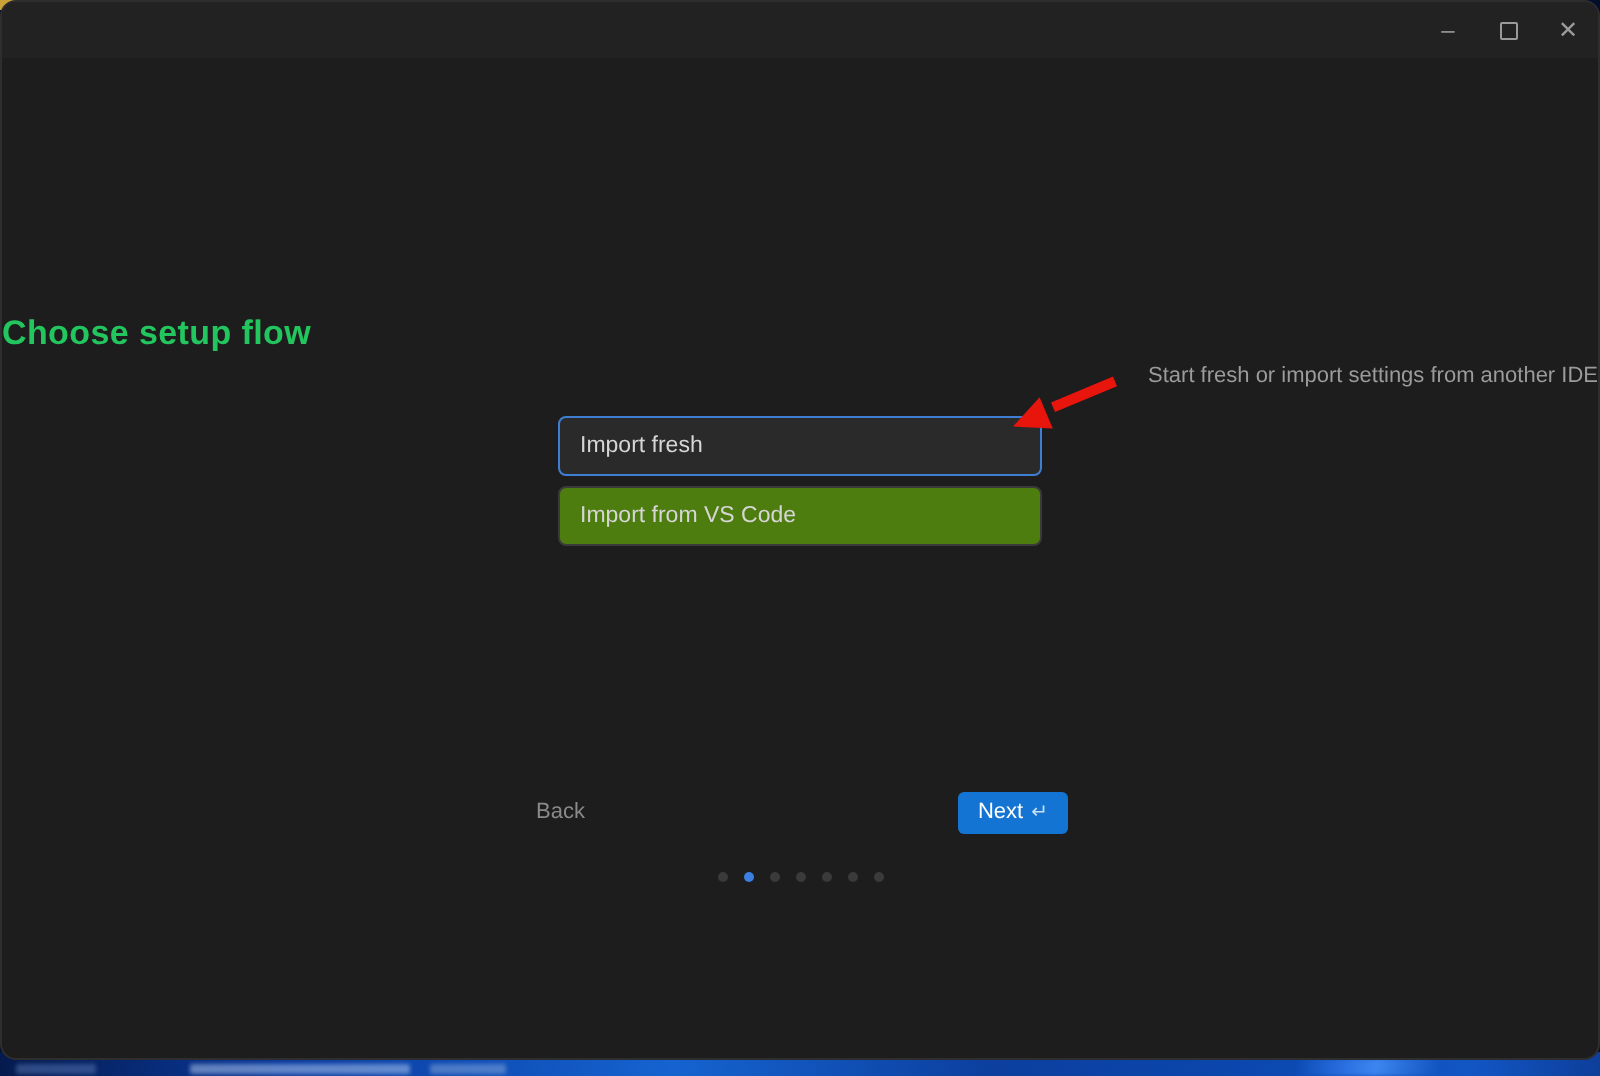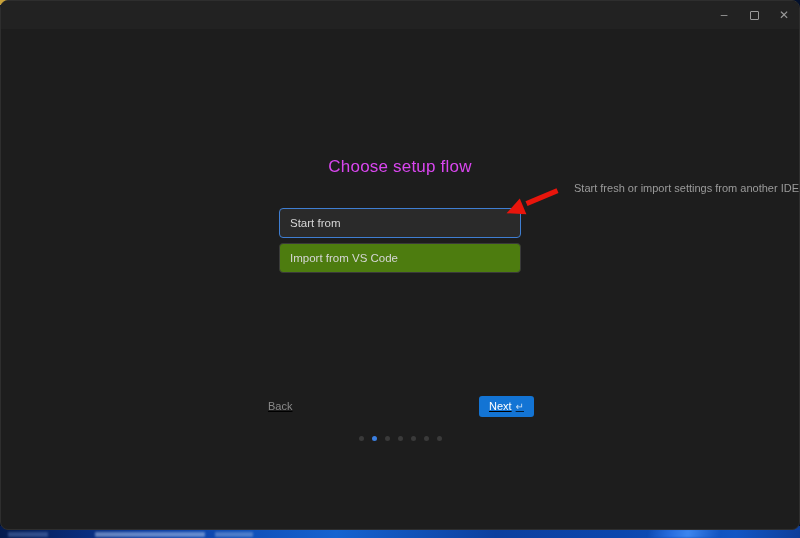--- a/index.html
+++ b/index.html
@@ -27,33 +27,33 @@
     border:1px solid #2e2e2e; }
   .titlebar { position:absolute; left:0; top:0; width:100%; height:28px;
     background:#222222; display:flex; justify-content:flex-end; align-items:stretch; }
   .win-btn { width:30px; display:flex; align-items:center; justify-content:center;
     color:#9a9a9a; font-size:12px; line-height:1; cursor:default; }
   .max-glyph { width:9px; height:9px; border:1px solid #9a9a9a; border-radius:1px; }
 
   
   .content { position:absolute; left:0; top:28px; width:100%; height:502px; }
   .wizard-title { position:absolute; top:128px; left:0; width:100%;
-    text-align:center; color:#d946ef; font-size:17px; font-weight:400; letter-spacing:0.2px; }
+    color:#22c55e; font-size:17px; font-weight:700; letter-spacing:0.2px; }
   .wizard-subtitle { position:absolute; top:153px; left:0; width:100%;
     text-align:right; color:#9b9b9b; font-size:11px; }
 
   .options { position:absolute; left:278px; top:179px; width:242px; }
   .option { width:242px; height:30px; margin-bottom:5px; border-radius:4px;
     border:1px solid #3a3a3a; background:#4d7c0f;
     display:flex; align-items:center; padding-left:10px; cursor:pointer; }
   .option.selected { border-color:#3f7ed2; background:#2a2a2a; }
   .option-label { color:#d6d6d6; font-size:11.5px; }
 
   .footer { position:absolute; left:267px; top:366px; width:266px; height:22px;
-    display:flex; justify-content:space-between; align-items:center;text-decoration:underline; }
+    display:flex; justify-content:space-between; align-items:center; }
   .back-link { color:#8a8a8a; font-size:11px; cursor:pointer; }
   .next-btn { background:#1374d4; color:#ffffff; font-size:11px; border:none;
     border-radius:3px; height:21px; padding:0 10px; display:flex; align-items:center;
     gap:4px; cursor:pointer; font-family:"Liberation Sans", sans-serif; }
   .next-shortcut { font-size:10px; opacity:0.75; }
 
   .dots { position:absolute; left:0; top:407px; width:100%;
     display:flex; justify-content:center; gap:8px; }
   .dot { width:5px; height:5px; border-radius:50%; background:#3a3a3a; }
   .dot.active { background:#3b7fe0; }
@@ -89,21 +89,21 @@
       </div>
     </div>
 
     <div class="content">
 
       <div class="wizard-title">Choose setup flow</div>
       <div class="wizard-subtitle">Start fresh or import settings from another IDE</div>
 
       <div class="options">
         <div class="option selected">
-          <span class="option-label">Start from</span>
+          <span class="option-label">Import fresh</span>
         </div>
         <div class="option">
           <span class="option-label">Import from VS Code</span>
         </div>
       </div>
 
       <div class="footer">
         <span class="back-link">Back</span>
         <button class="next-btn" style="background: rgb(19, 116, 212);">
           <span>Next</span>

